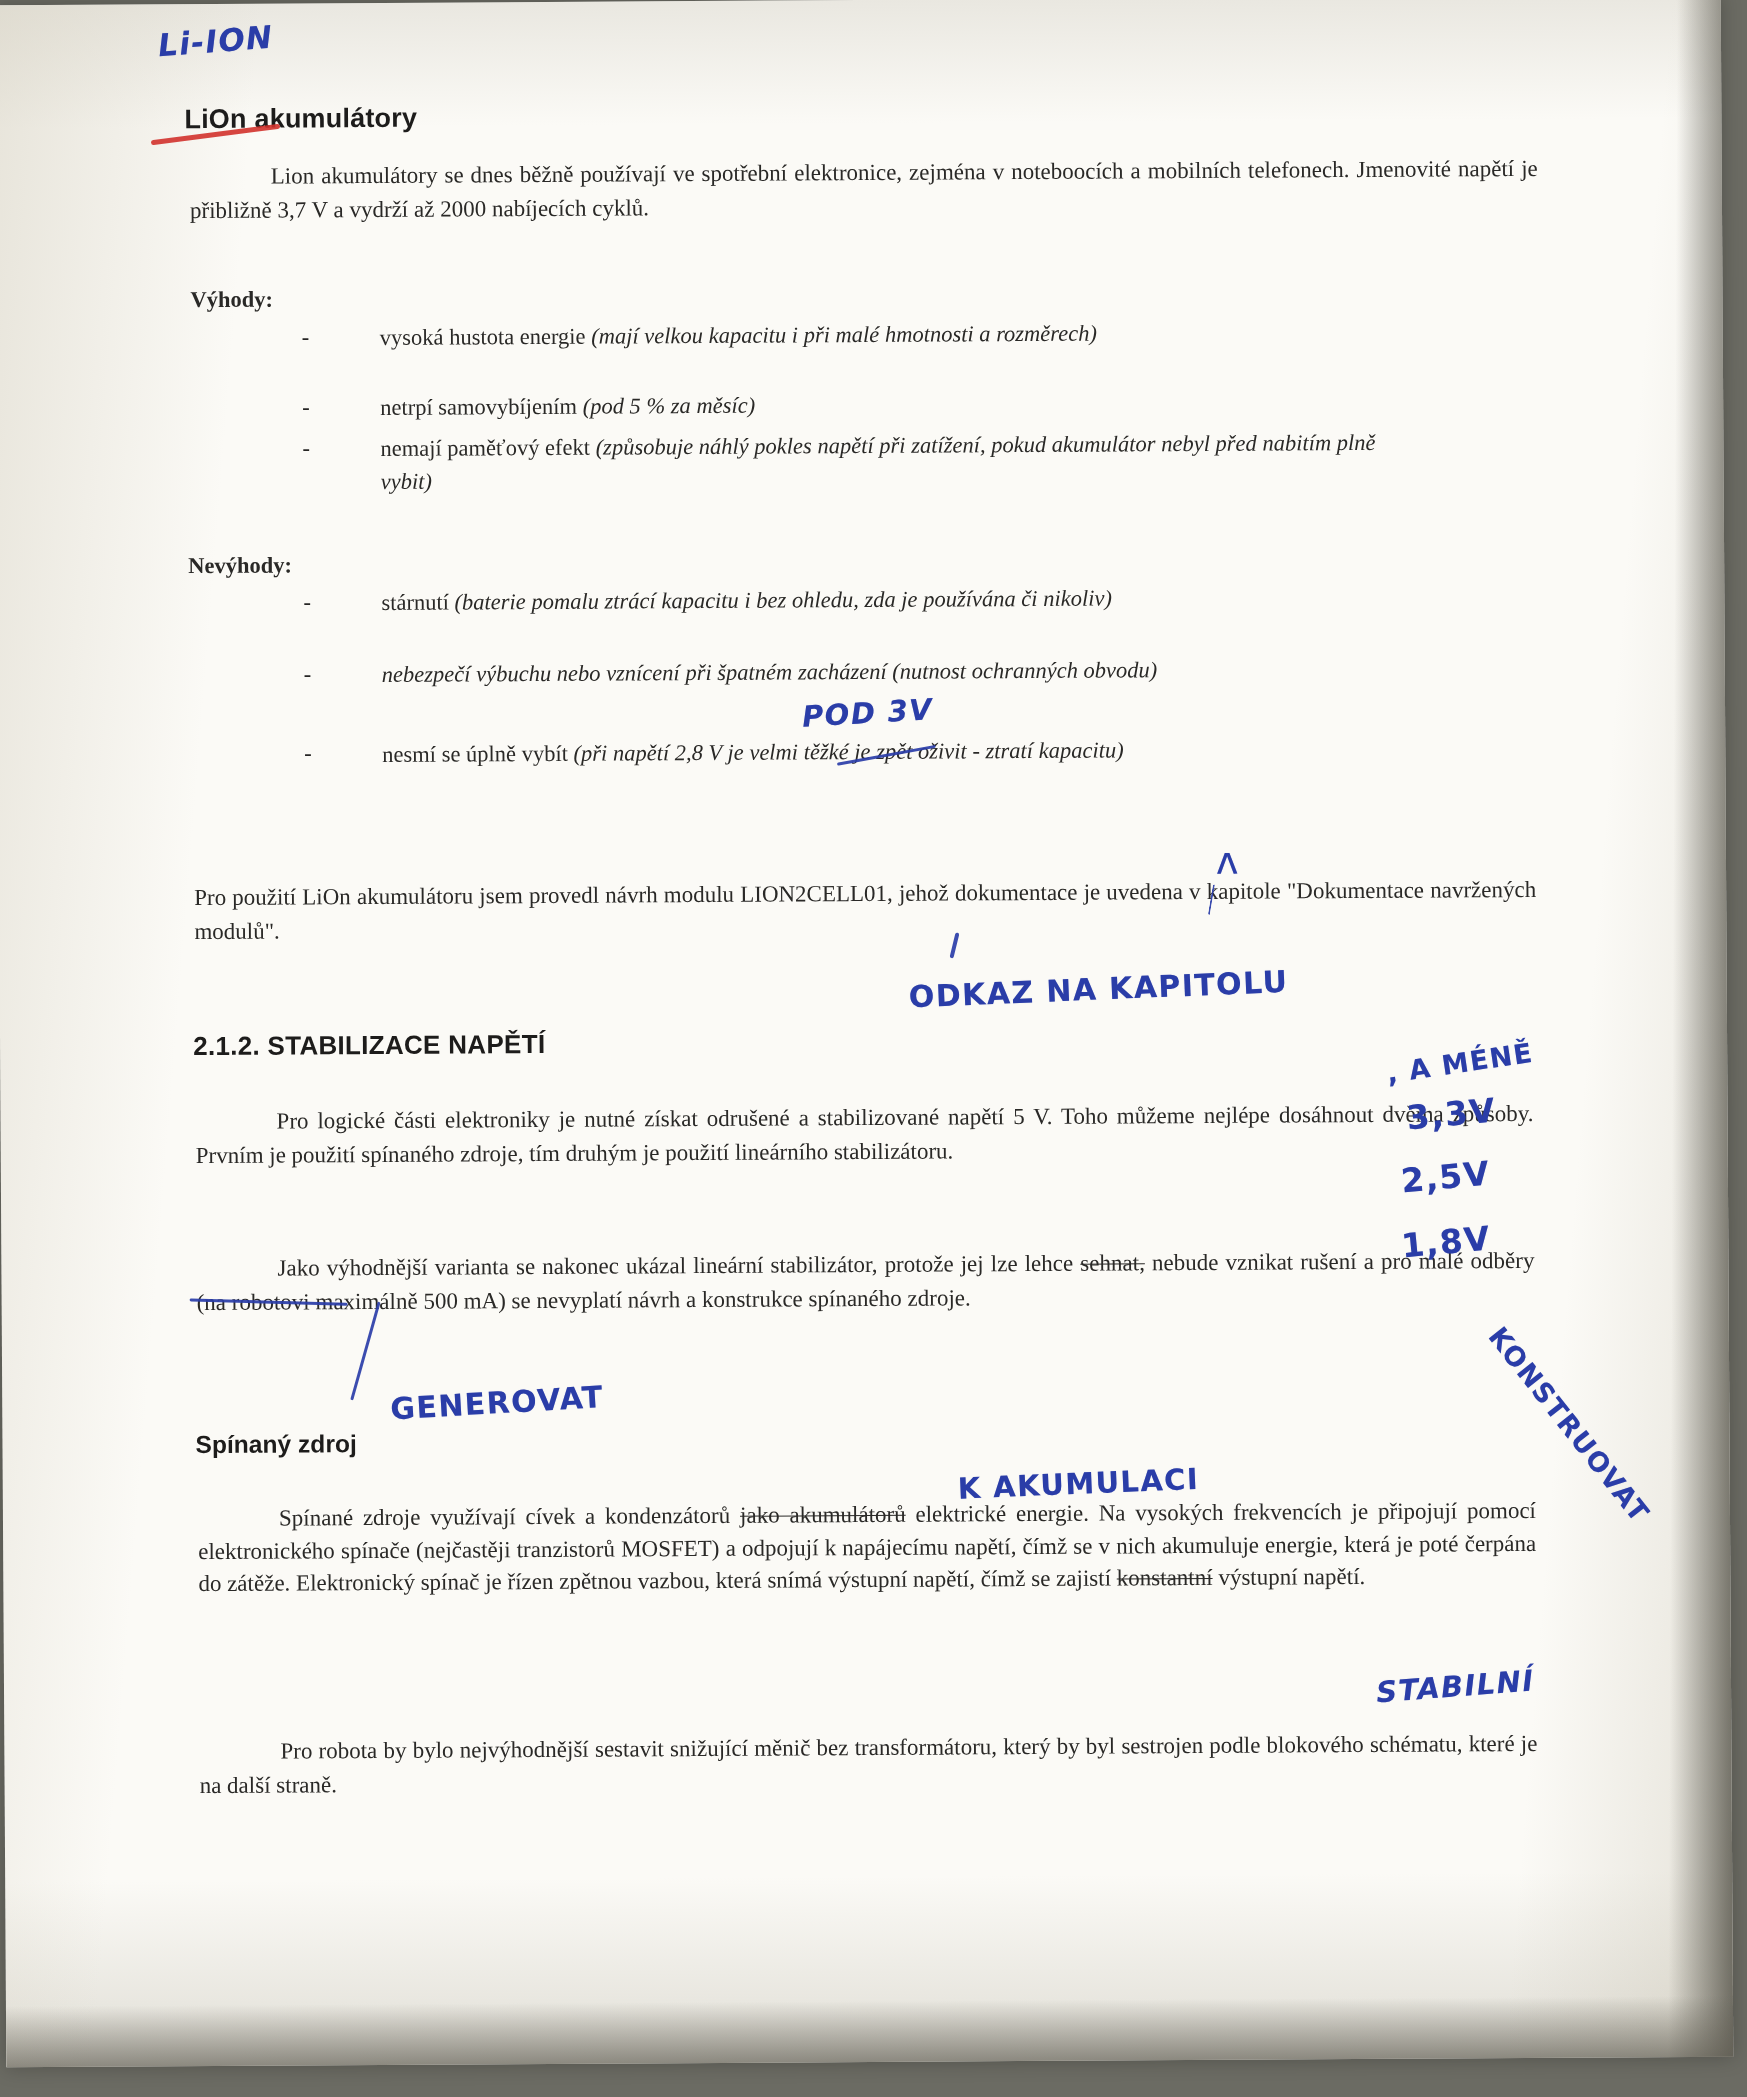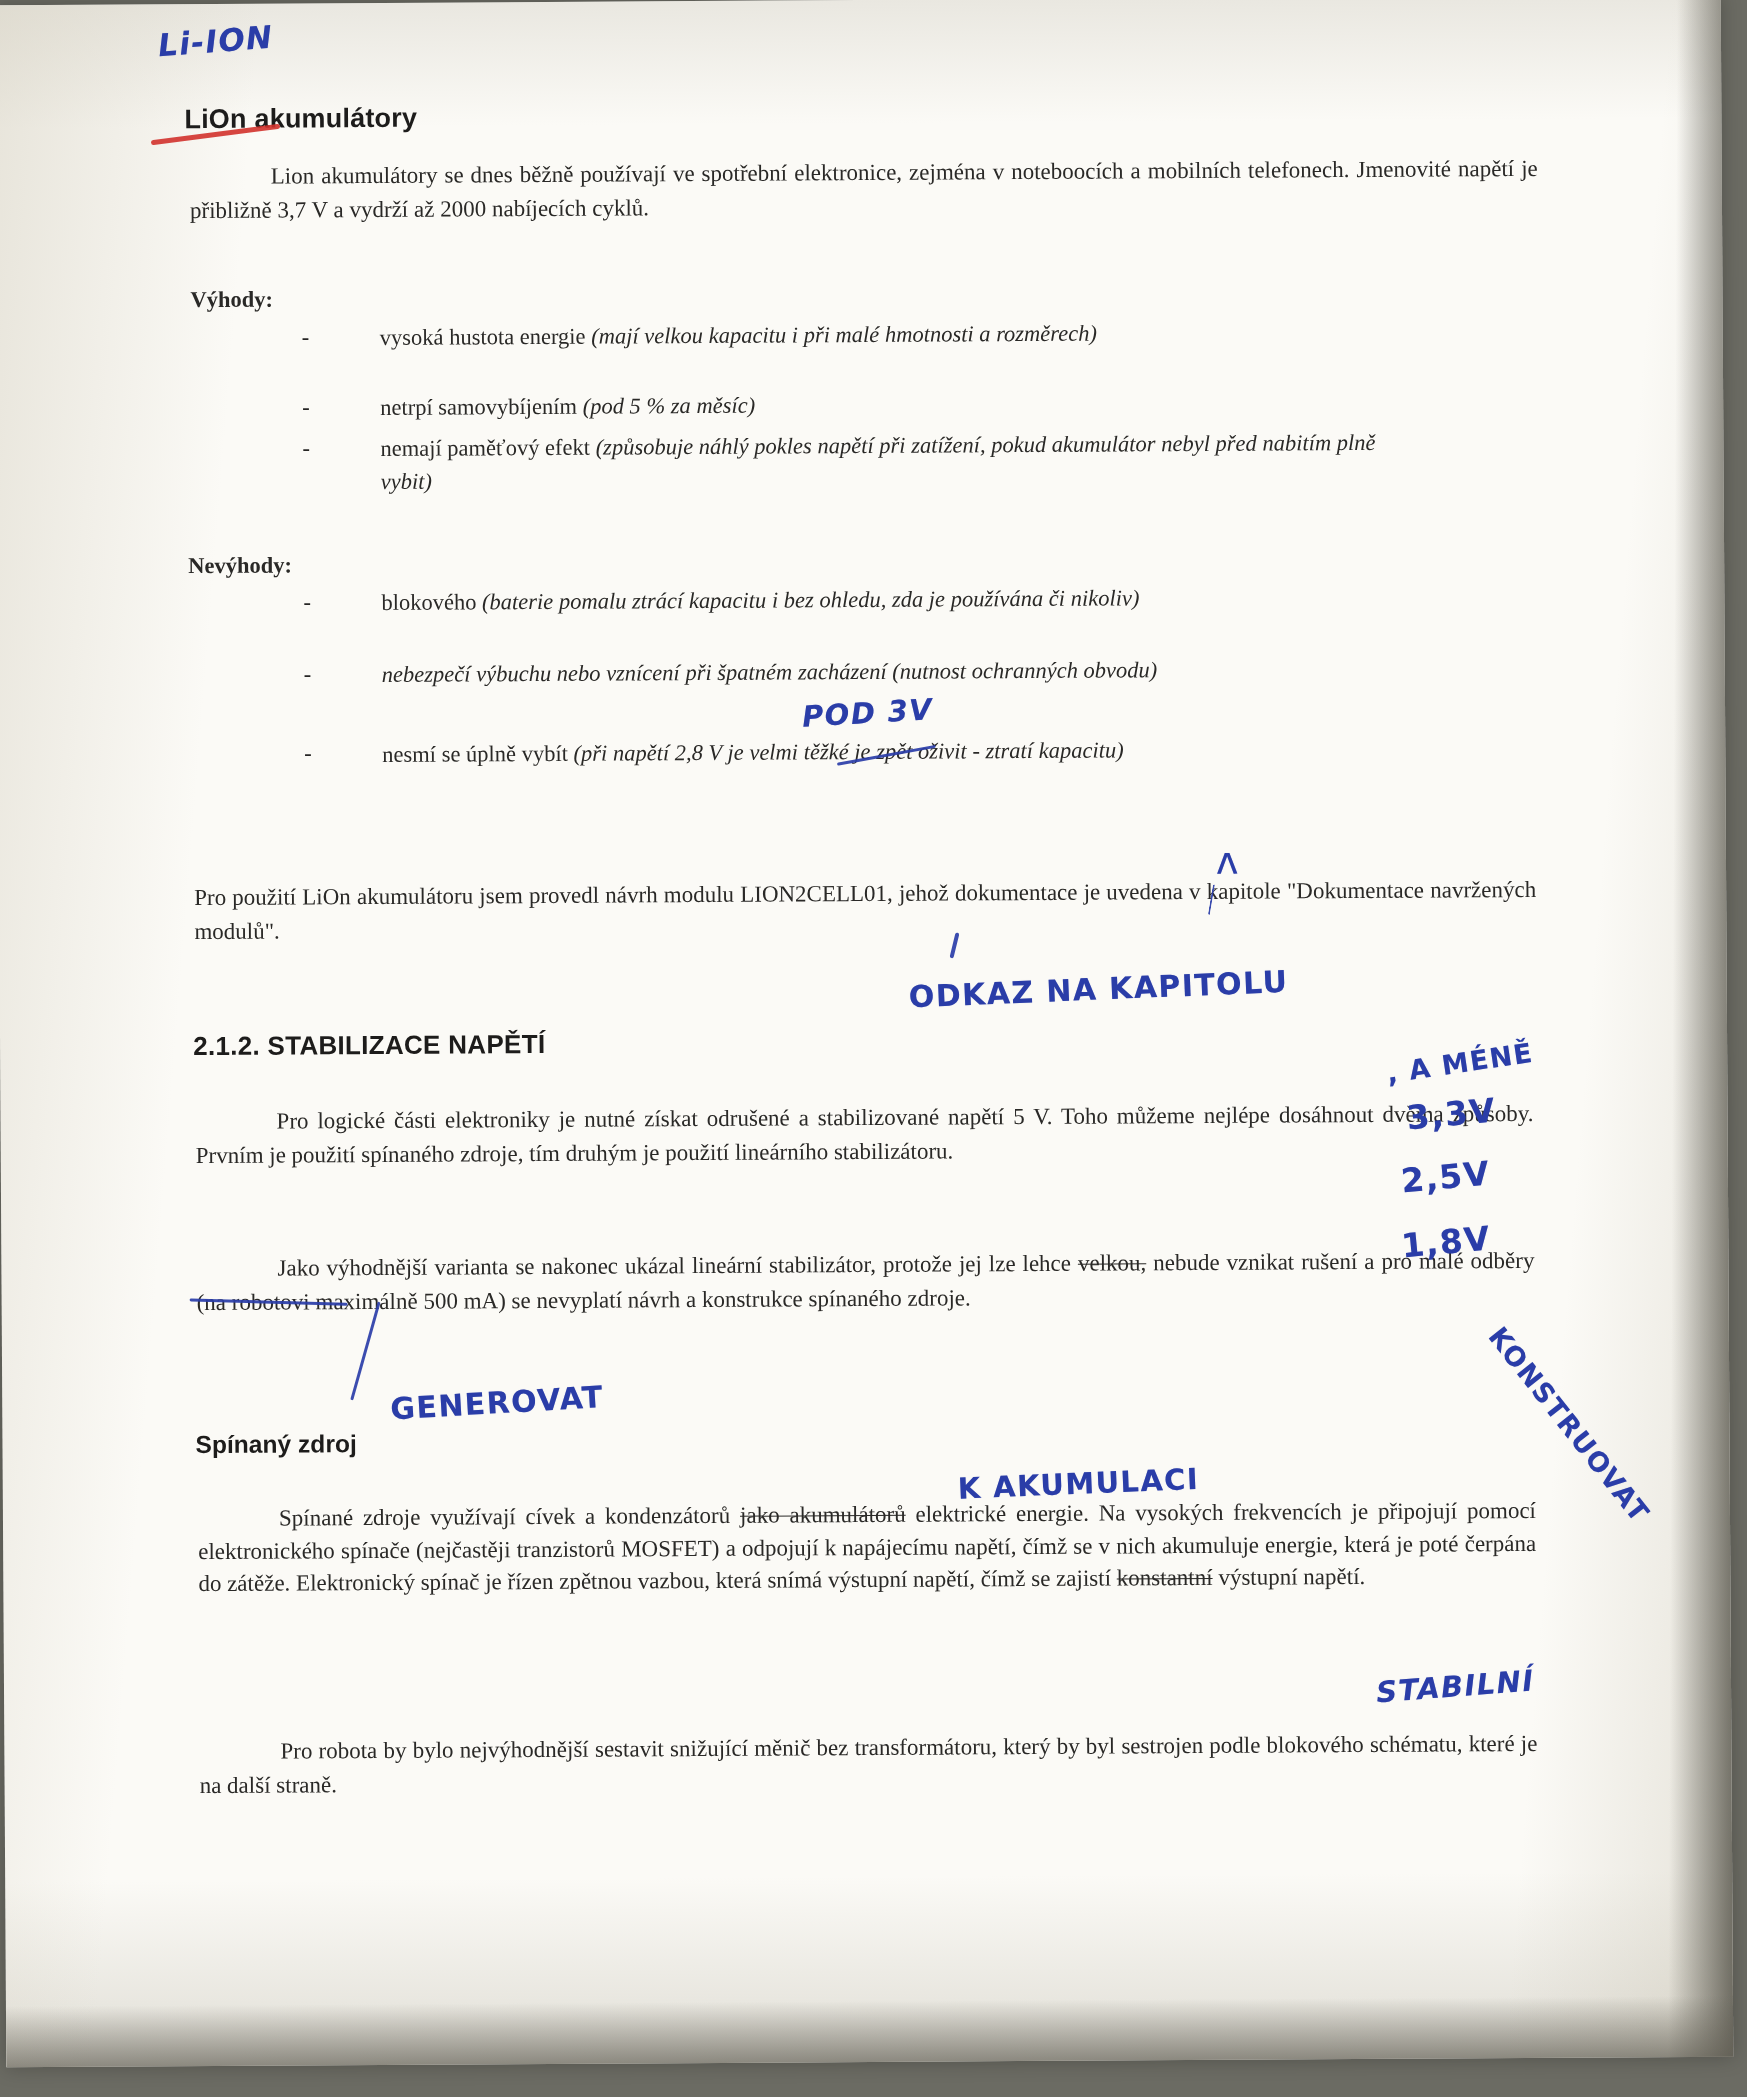--- a/index.html
+++ b/index.html
@@ -164,41 +164,41 @@
 
     <div class="dash" style="left:306px; top:432px;">-</div>
     <div class="blk li" style="left:384px; top:429px; width:1024px;">
       <span>nemají paměťový efekt </span><span class="it">(způsobuje náhlý pokles napětí při zatížení, pokud akumulátor nebyl  před nabitím plně vybit)</span>
     </div>
 
     <div class="blk lbl" style="left:191px; top:546px; width:341px;">Nevýhody:</div>
 
     <div class="dash" style="left:306px; top:586px;">-</div>
     <div class="blk li" style="left:384px; top:583px; width:1038px;">
-      <span>blokového </span><span class="it">(baterie pomalu ztrácí kapacitu i bez ohledu, zda je používána či nikoliv)</span>
+      <span>stárnutí </span><span class="it">(baterie pomalu ztrácí kapacitu i bez ohledu, zda je používána či nikoliv)</span>
     </div>
 
     <div class="dash" style="left:306px; top:658px;">-</div>
     <div class="blk li allital" style="left:384px; top:655px; width:1051px;">
       <span>nebezpečí výbuchu nebo vznícení při špatném zacházení (nutnost ochranných obvodu)</span>
     </div>
 
     <div class="dash" style="left:306px; top:737px;">-</div>
     <div class="blk li" style="left:384px; top:735px; width:1017px;">
       <span>nesmí se úplně vybít </span><span class="it">(při napětí 2,8 V je velmi těžké je zpět oživit - ztratí kapacitu)</span>
     </div>
 
     <div class="blk para" style="left:195px; top:877px; width:1342px;">Pro použití LiOn akumulátoru jsem provedl návrh modulu LION2CELL01, jehož dokumentace je uvedena v kapitole "Dokumentace navržených modulů".</div>
 
     <div class="blk h2" style="left:193px; top:1024px; width:683px;">2.1.2. STABILIZACE NAPĚTÍ</div>
 
     <div class="blk para" style="left:195px; top:1101px; width:1338px; text-indent:81px;">Pro logické části elektroniky je nutné získat odrušené a stabilizované napětí 5 V. Toho můžeme nejlépe dosáhnout dvěma způsoby. Prvním je použití spínaného zdroje, tím druhým je použití lineárního stabilizátoru.</div>
 
     <div class="blk para" style="left:195px; top:1248px; width:1338px; text-indent:81px;">
-      <span>Jako výhodnější varianta se nakonec ukázal lineární stabilizátor, protože jej lze lehce </span><span class="strike">velkou,</span><span> nebude vznikat rušení a pro malé odběry (na robotovi maximálně 500 mA) se nevyplatí návrh a konstrukce spínaného zdroje.</span>
+      <span>Jako výhodnější varianta se nakonec ukázal lineární stabilizátor, protože jej lze lehce </span><span class="strike">sehnat,</span><span> nebude vznikat rušení a pro malé odběry (na robotovi maximálně 500 mA) se nevyplatí návrh a konstrukce spínaného zdroje.</span>
     </div>
 
     <div class="blk h3" style="left:193px; top:1424px; width:478px;">Spínaný zdroj</div>
 
     <div class="blk para" style="left:195px; top:1499px; width:1338px; text-indent:81px; line-height:1.42;">
       <span>Spínané zdroje využívají cívek a kondenzátorů </span><span class="strike">jako akumulátorů</span><span> elektrické energie. Na vysokých frekvencích je připojují pomocí elektronického spínače (nejčastěji tranzistorů MOSFET) a odpojují k napájecímu napětí, čímž se v nich akumuluje energie, která je poté čerpána do zátěže. Elektronický spínač je řízen zpětnou vazbou, která snímá výstupní napětí, čímž se zajistí </span><span class="strike">konstantní</span><span> výstupní napětí.</span>
     </div>
 
     <div class="blk para" style="left:195px; top:1731px; width:1338px; text-indent:81px;">Pro robota by bylo nejvýhodnější sestavit snižující měnič bez transformátoru, který by byl sestrojen podle blokového schématu, které je na další straně.</div>
 

